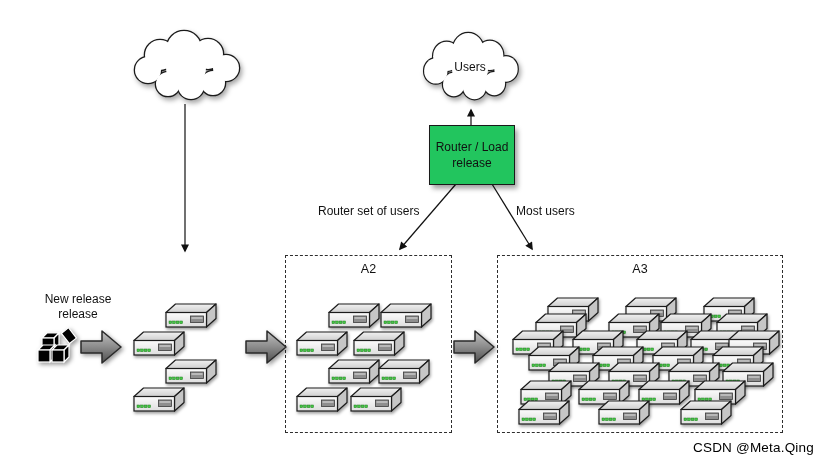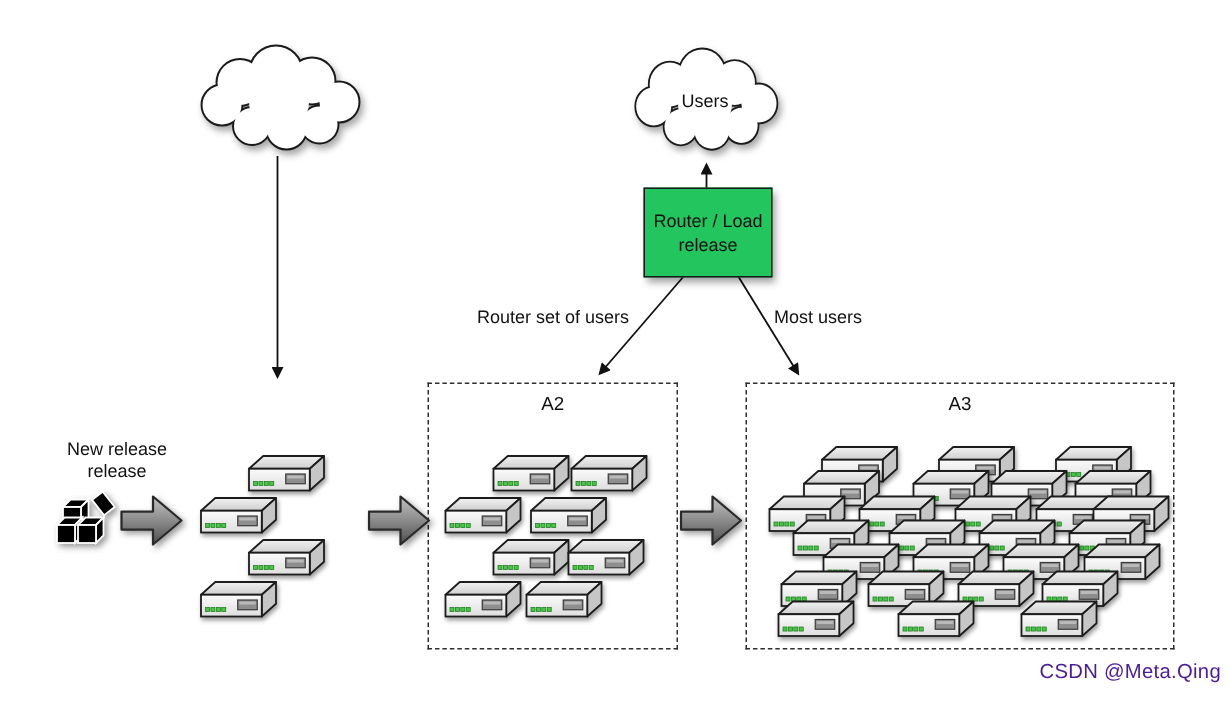--- a/index.html
+++ b/index.html
@@ -671,15 +671,15 @@
           <rect x="25.5" y="13" width="13" height="6.5" fill="#8e8e8e" stroke="#3a3a3a" stroke-width="0.8"></rect>
           <rect x="26.5" y="14" width="11" height="2" fill="#b9b9b9"></rect>
           <rect x="4" y="18" width="2.7" height="2.7" fill="#46c846" stroke="#1f7a1f" stroke-width="0.5"></rect>
           <rect x="7.6" y="18" width="2.7" height="2.7" fill="#46c846" stroke="#1f7a1f" stroke-width="0.5"></rect>
           <rect x="11.2" y="18" width="2.7" height="2.7" fill="#46c846" stroke="#1f7a1f" stroke-width="0.5"></rect>
           <rect x="14.8" y="18" width="2.7" height="2.7" fill="#46c846" stroke="#1f7a1f" stroke-width="0.5"></rect>
         </svg>
       </div>
     </div>
 
-  <div class="abs watermark" style="right: 6px; top: 440px; color: #4c1d95;">CSDN @Meta.Qing</div>
+  <div class="abs watermark" style="right: 6px; top: 440px; color: #000000;">CSDN @Meta.Qing</div>
 
 </div>
 
 </body></html>

